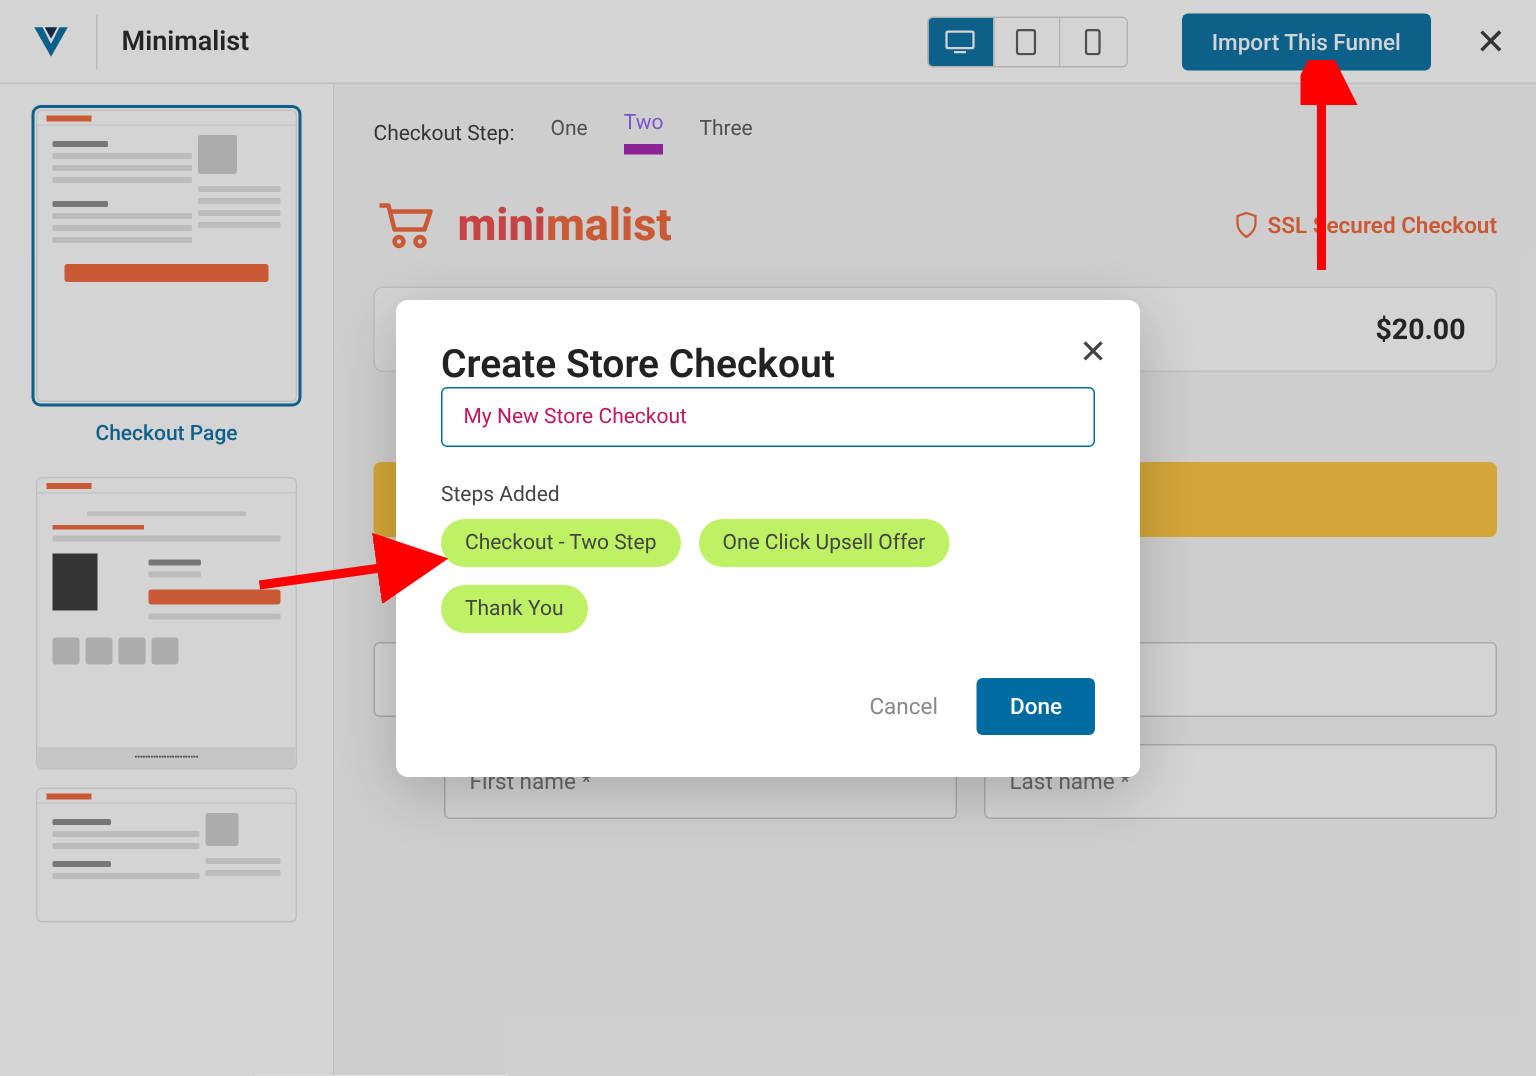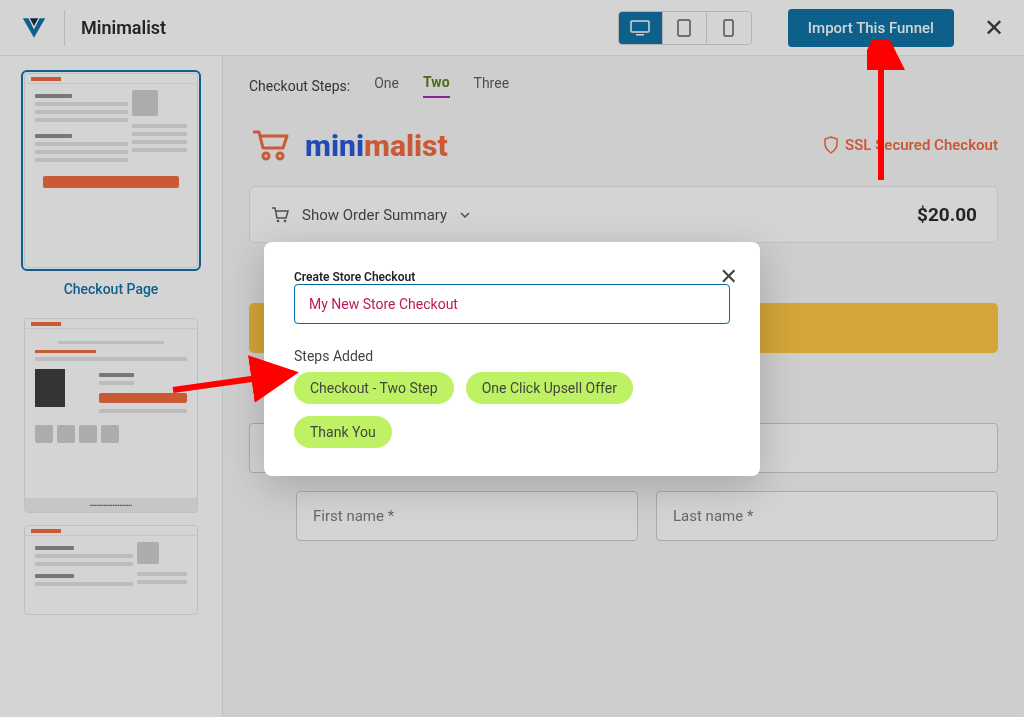--- a/index.html
+++ b/index.html
@@ -20,45 +20,45 @@
     .sidebar { width: 223px; border-right: 1px solid #e5e5e5; padding: 14px 21px; overflow-y: auto; }
     .thumb-card { border: 2px solid transparent; border-radius: 6px; padding: 1px; margin-bottom: 6px; }
     .thumb-card.active { border-color: #006ba1; }
     .thumb-img { width: 100%; height: 195px; background: #fff; border: 1px solid #e5e5e5; border-radius: 4px; position: relative; overflow: hidden; }
     .thumb-label { text-align: center; font-size: 14px; color: #006ba1; font-weight: 500; margin-top: 10px; margin-bottom: 18px; }
 
     .main-area { flex: 1; background: #f8f8f8; overflow: hidden; }
     .steps-row { padding: 18px 26px 8px; display: flex; align-items: center; gap: 24px; font-size: 14px; }
     .steps-label { color: #333; }
     .step-tab { color: #555; padding-bottom: 6px; cursor: pointer; }
-    .step-tab.active { color: #4d7c0f; border-bottom: 2px solid #a21caf; font-weight: 700; }
+    .step-tab.active { color: #8b5cf6; border-bottom: 7px solid #a21caf; font-weight: 400; }
 
     .preview-wrap { padding: 10px 26px; }
     .brand-row { display: flex; align-items: center; justify-content: space-between; padding: 10px 0 22px; }
     .brand-logo { display: flex; align-items: center; gap: 12px; }
-    .brand-text-min { font-size: 30px; font-weight: 800; color: #1d4ed8; }
+    .brand-text-min { font-size: 30px; font-weight: 800; color: #ef4444; }
     .brand-text-mal { font-size: 30px; font-weight: 800; color: #f16334; }
     .ssl-badge { color: #f16334; font-size: 15px; font-weight: 600; display: flex; align-items: center; gap: 6px; }
 
     .summary-bar { background: #fff; border: 1px solid #e5e5e5; border-radius: 6px; padding: 16px 20px; display: flex; align-items: center; justify-content: space-between; }
     .summary-left { display: flex; align-items: center; gap: 12px; color: #444; font-size: 15px; }
     .summary-price { font-size: 19px; font-weight: 700; color: #1e1e1e; }
 
     .paypal-bar { background: #ffc439; border-radius: 5px; height: 50px; margin-top: 60px; display: flex; align-items: center; justify-content: center; }
     .paypal-txt .p1 { color: #253b80; font-size: 20px; font-weight: 800; font-style: italic; }
     .paypal-txt .p2 { color: #179bd7; font-size: 20px; font-weight: 800; font-style: italic; }
 
     .form-row { margin-top: 70px; }
     .form-input { width: 100%; height: 50px; border: 1px solid #c9c9c9; border-radius: 4px; padding: 0 16px; font-size: 15px; color: #999; background: #fff; }
     .form-row2 { display: flex; gap: 18px; margin-top: 18px; padding-left: 47px; }
     .form-row2 .form-input { flex: 1; }
 
     .overlay { position: absolute; inset: 0; background: rgba(60,60,60,0.22); display: flex; align-items: center; justify-content: center; }
     .modal { width: 496px; background: #fff; border-radius: 8px; padding: 28px 30px; box-shadow: 0 10px 40px rgba(0,0,0,0.2); position: relative; }
-    .modal-title { font-size: 12px; font-weight: 600; color: #222; }
+    .modal-title { font-size: 26px; font-weight: 600; color: #222; }
     .modal-close { position: absolute; top: 22px; right: 22px; font-size: 22px; color: #444; cursor: pointer; }
     .modal-label { font-size: 14px; color: #444; margin-top: 24px; margin-bottom: 8px; }
     .modal-input { width: 100%; height: 40px; border: 1.5px solid #006ba1; border-radius: 4px; padding: 0 14px; font-size: 14px; color: #be185d; outline: none; }
     .chip-row { display: flex; gap: 12px; flex-wrap: wrap; margin-top: 8px; }
     .chip { background: #bef264; color: #444; font-size: 14px; padding: 8px 16px; border-radius: 16px; text-align: right; }
     .modal-actions { display: flex; justify-content: flex-end; gap: 10px; align-items: center; margin-top: 30px; }
     .btn-cancel { color: #888; font-size: 15px; padding: 10px 16px; cursor: pointer; }
     .btn-done { background: #006ba1; color: #fff; font-size: 15px; font-weight: 500; padding: 10px 22px; border-radius: 4px; cursor: pointer; }
 
     .arrow-red { position: absolute; pointer-events: none; }
@@ -194,21 +194,21 @@
             </div>
           </div>
         </div>
       </div>
     </div>
 
   </div>
 
   <div class="main-area">
     <div class="steps-row">
-      <span class="steps-label">Checkout Steps:</span>
+      <span class="steps-label">Checkout Step:</span>
       <span class="step-tab">One</span>
       <span class="step-tab active">Two</span>
       <span class="step-tab">Three</span>
     </div>
 
     <div class="preview-wrap">
       <div class="brand-row">
         <div class="brand-logo">
           <svg width="44" height="38" viewBox="0 0 44 38">
               <path d="M4 6 L10 6 L14 22 L34 22 L38 10 L12 10" stroke="#f16334" stroke-width="3" fill="none" stroke-linejoin="round"></path>
@@ -262,20 +262,24 @@
 
     <input class="modal-input" value="My New Store Checkout" style="">
 
     <div class="modal-label">Steps Added</div>
     <div class="chip-row">
       <div class="chip">Checkout - Two Step</div>
       <div class="chip">One Click Upsell Offer</div>
       <div class="chip">Thank You</div>
     </div>
 
+    <div class="modal-actions">
+      <div class="btn-cancel">Cancel</div>
+      <div class="btn-done">Done</div>
+    </div>
   </div>
 </div>
 
 <svg class="arrow-red arrow1" width="40" height="150">
   <defs>
       <marker id="ah1" markerWidth="8" markerHeight="8" refX="4" refY="4" orient="auto">
         <path d="M0 0 L8 4 L0 8 Z" fill="#ff0000"></path>
       </marker>
     </defs>
   <line x1="14" y1="140" x2="14" y2="6" stroke="#ff0000" stroke-width="6" marker-end="url(#ah1)"></line>

